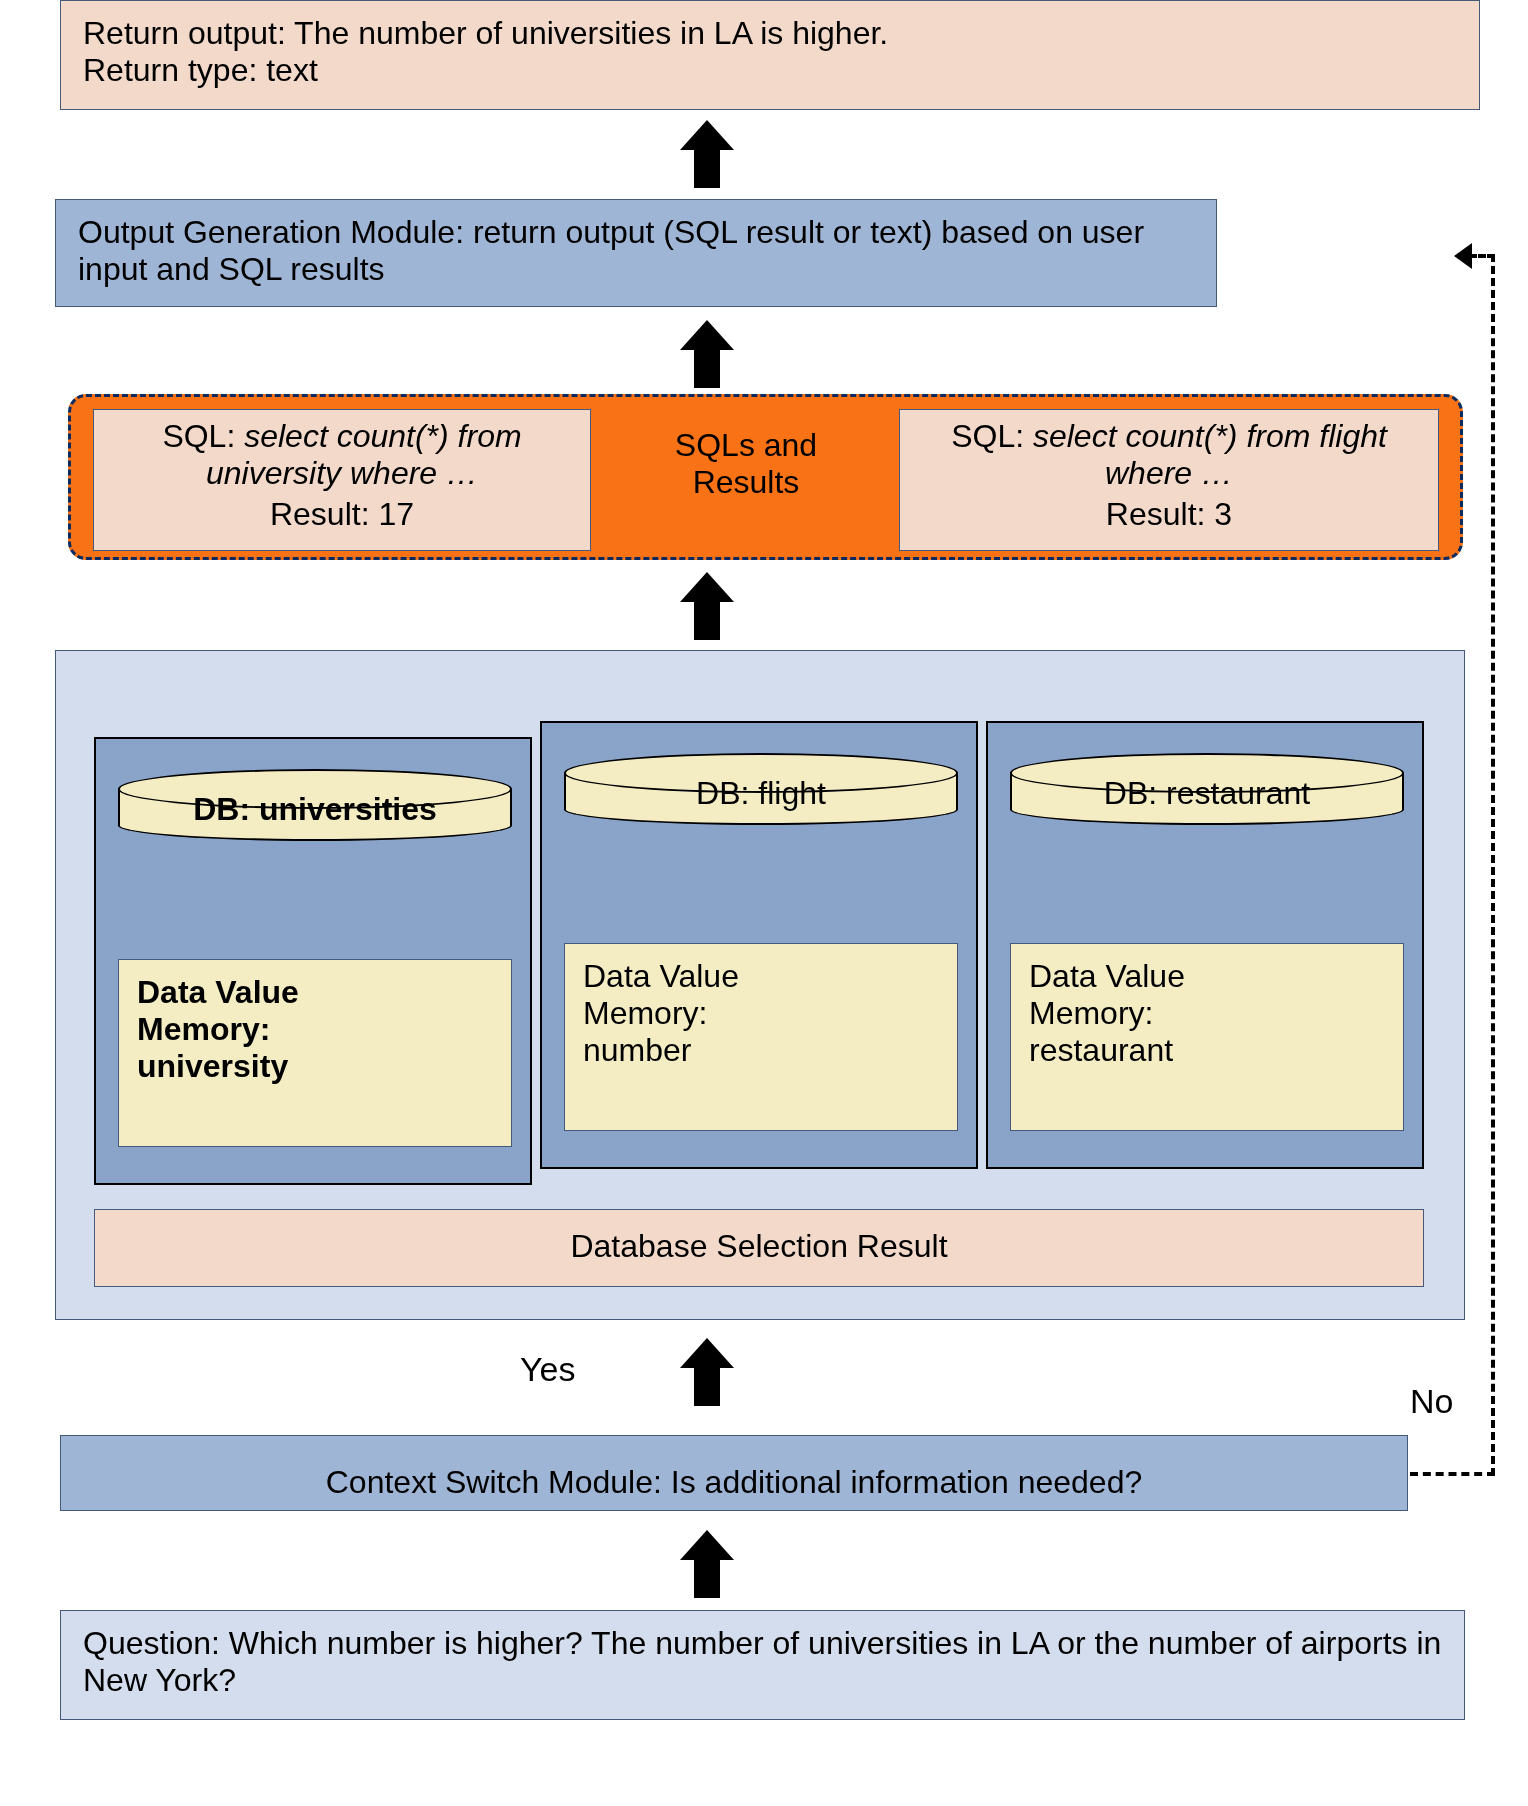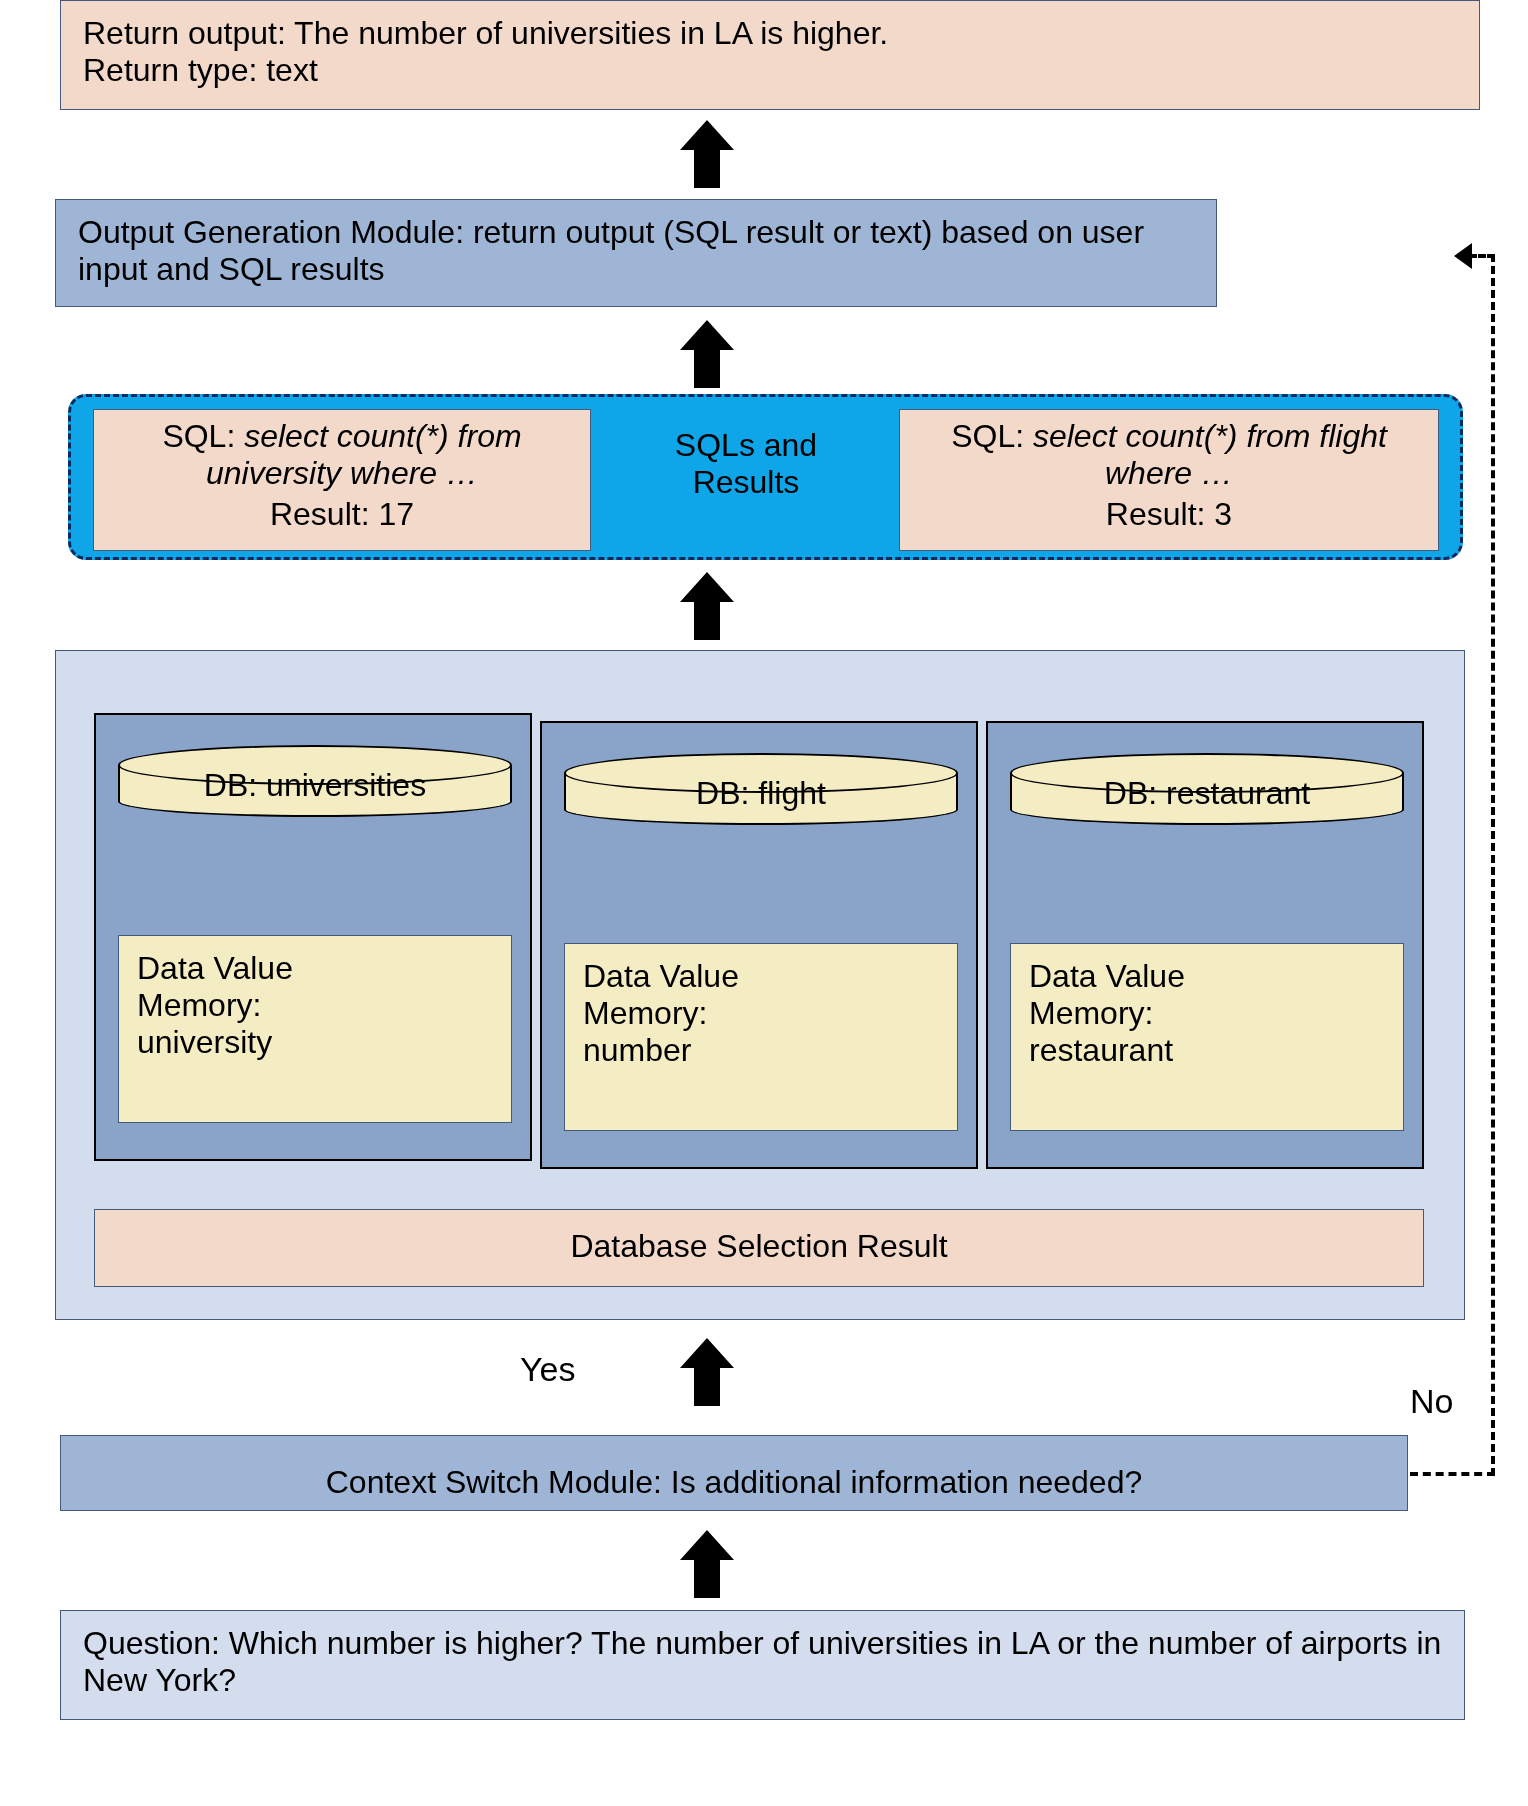--- a/index.html
+++ b/index.html
@@ -76,21 +76,21 @@
     position: absolute;
     left: 0; top: 22px; width: 100%;
     text-align: center;
     z-index: 3;
   }
 
   .sqls-dashed {
     position: absolute;
     border: 3px dashed #0a2a60;
     border-radius: 18px;
-    background: #0ea5e9;
+    background: #f97316;
     text-decoration: underline;
   }
 
   .mem-box {
     position: absolute;
     border: 2px solid #000;
   }
 
   .yes-label, .no-label {
     position: absolute;
@@ -141,21 +141,21 @@
   </div>
 </div>
 
 <div class="arrow-up" style="left:680px; top:572px;">
   <div class="head"></div>
     <div class="stem"></div>
 </div>
 
 <div class="box blue-light" style="left:55px; top:650px; width:1410px; height:670px;">
 
-  <div class="mem-box blue-inner" style="left:38px; top:62px; width:438px; height:448px;">
+  <div class="mem-box blue-inner" style="left:38px; top:86px; width:438px; height:448px;font-weight:bold;">
     <div class="cyl-wrap" style="left:22px; top:30px; width:394px; height:80px;">
       <div class="cyl-top"></div>
         <div class="cyl-body"></div>
       <div class="cyl-label">DB: universities</div>
     </div>
     <div class="box cream" style="position:absolute; left:22px; top:220px; width:394px; height:188px; padding:14px 18px;">
       <div>Data Value</div>
       <div>Memory:</div>
       <div>university</div>
     </div>

